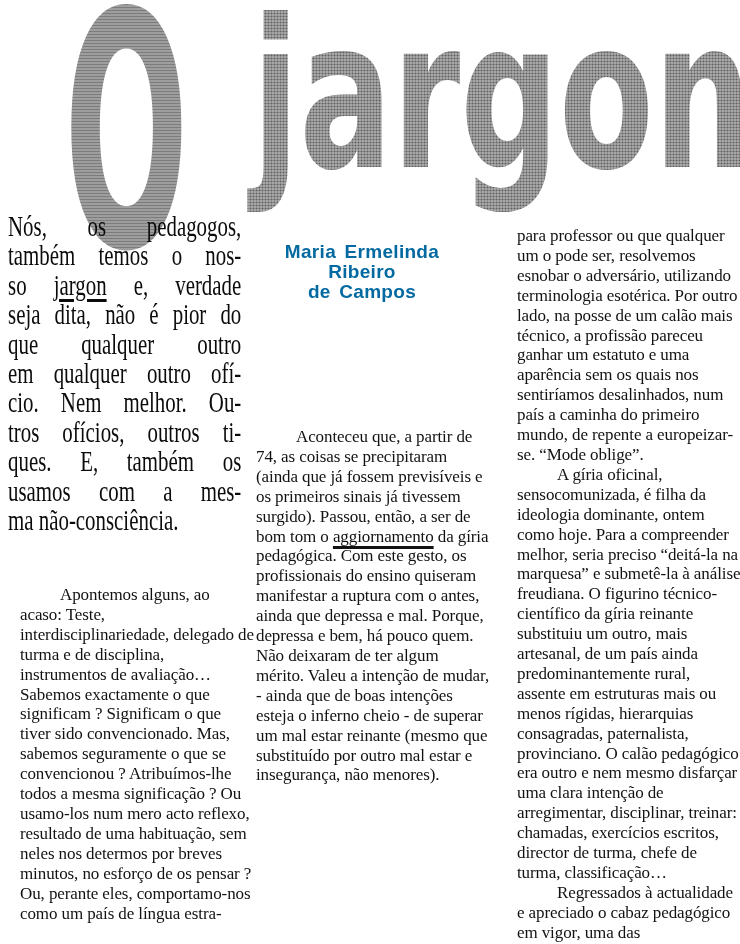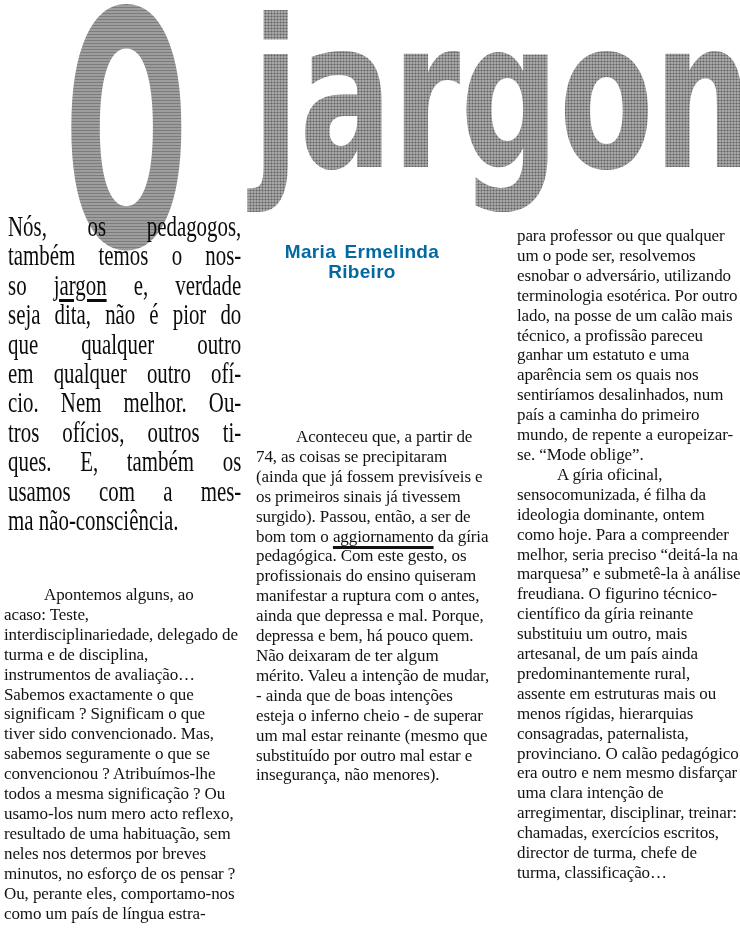--- a/index.html
+++ b/index.html
@@ -43,21 +43,21 @@
   }
 
   
   .body {
     font-family: "Liberation Serif", serif;
     font-size: 17px; line-height: 19.9px;
     color: #121212;
     letter-spacing: -0.1px;
     z-index: 2;
   }
-  .left-body  { position: absolute; left: 4px;   top: 585px; width: 234px; }
+  .left-body  { position: absolute; left: 20px;   top: 585px; width: 234px; }
   .mid-body   { position: absolute; left: 256px; top: 427px; width: 234px; }
   .right-body { position: absolute; left: 517px; top: 226px; width: 224px; }
   .body p { margin: 0; }
   .body p.indent { text-indent: 40px; }
 
   
   .author {
     position: absolute; left: 256px; top: 242px;
     width: 212px;
     font-family: "Liberation Sans", sans-serif;
@@ -95,28 +95,30 @@
     <div class="ln">em qualquer outro ofí-</div>
     <div class="ln">cio. Nem melhor. Ou-</div>
     <div class="ln">tros ofícios, outros ti-</div>
     <div class="ln">ques. E, também os</div>
     <div class="ln">usamos com a mes-</div>
     <div class="ln ln-last">ma não-consciência.</div>
   </div>
 
   <div class="author">
     <div>Maria Ermelinda Ribeiro</div>
+    <div>de Campos</div>
   </div>
 
   <div class="body left-body">
     <p class="indent">Apontemos alguns, ao acaso: Teste, interdisciplinariedade, delegado de turma e de disciplina, instrumentos de avaliação… Sabemos exactamente o que significam&nbsp;? Significam o que tiver sido convencionado. Mas, sabemos seguramente o que se convencionou&nbsp;? Atribuímos-lhe todos a mesma significação&nbsp;? Ou usamo-los num mero acto reflexo, resultado de uma habituação, sem neles nos determos por breves minutos, no esforço de os pensar&nbsp;? Ou, perante eles, comportamo-nos como um país de língua estra-</p>
   </div>
 
   <div class="body mid-body">
     <p class="indent"><span>Aconteceu que, a partir de 74, as coisas se precipitaram (ainda que já fossem previsíveis e os primeiros sinais já tivessem surgido). Passou, então, a ser de bom tom o </span><span class="u">aggiornamento</span><span> da gíria pedagógica. Com este gesto, os profissionais do ensino quiseram manifestar a ruptura com o antes, ainda que depressa e mal. Porque, depressa e bem, há pouco quem. Não deixaram de ter algum mérito. Valeu a intenção de mudar, - ainda que de boas intenções esteja o inferno cheio - de superar um mal estar reinante (mesmo que substituído por outro mal estar e insegurança, não menores).</span></p>
   </div>
 
   <div class="body right-body">
     <p>para professor ou que qualquer um o pode ser, resolvemos esnobar o adversário, utilizando terminologia esotérica. Por outro lado, na posse de um calão mais técnico, a profissão pareceu ganhar um estatuto e uma aparência sem os quais nos sentiríamos desalinhados, num país a caminha do primeiro mundo, de repente a europeizar-se. “Mode oblige”.</p>
     <p class="indent">A gíria oficinal, sensocomunizada, é filha da ideologia dominante, ontem como hoje. Para a compreender melhor, seria preciso “deitá-la na marquesa” e submetê-la à análise freudiana. O figurino técnico-científico da gíria reinante substituiu um outro, mais artesanal, de um país ainda predominantemente rural, assente em estruturas mais ou menos rígidas, hierarquias consagradas, paternalista, provinciano. O calão pedagógico era outro e nem mesmo disfarçar uma clara intenção de arregimentar, disciplinar, treinar: chamadas, exercícios escritos, director de turma, chefe de turma, classificação…</p>
+    <p class="indent">Regressados à actualidade e apreciado o cabaz pedagógico em vigor, uma das</p>
   </div>
 
 </div>
 
 </body></html>

